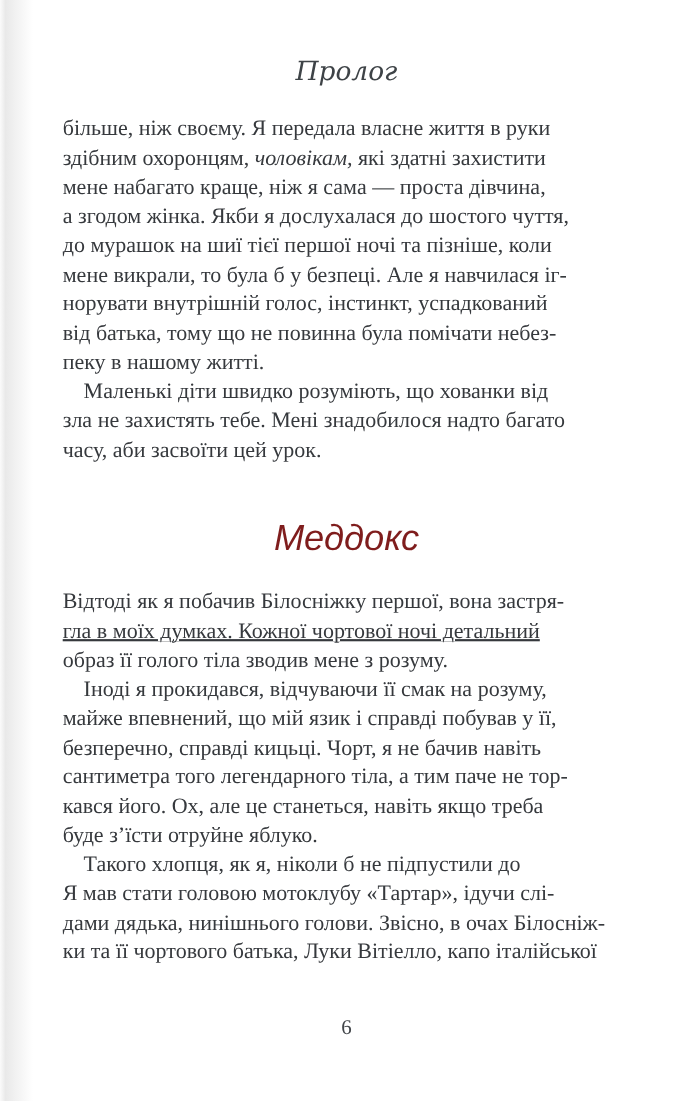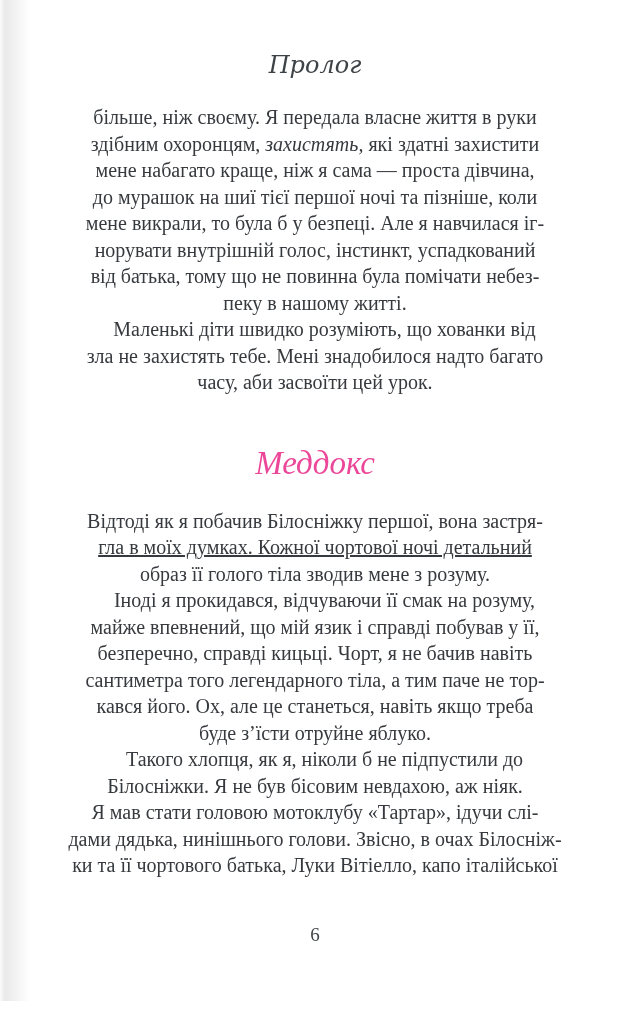--- a/index.html
+++ b/index.html
@@ -44,42 +44,41 @@
   .body-column {
     position: absolute;
     top: 104px;
     left: 57px;
     width: 516px;
   }
   .para {
     margin: 0;
     font-size: 20px;
     line-height: 26.5px;
-    text-align: center;
   }
   .line {
     display: block;
     white-space: nowrap;
     height: 26.5px;
   }
   .line em {
     font-style: italic;
   }
   .line-indent {
     text-indent: 19px;
   }
   .section-heading {
     margin-top: 44px;
     margin-bottom: 22px;
     text-align: center;
-    font-family: Liberation Serif, serif;
+    font-family: Liberation Sans, sans-serif;
     font-style: italic;
     font-size: 33px;
     line-height: 46px;
-    color: #ec4899;
+    color: #7f1d1d;
   }
   .page-number {
     position: absolute;
     top: 922px;
     left: 57px;
     width: 516px;
     text-align: center;
     font-size: 19px;
     line-height: 26px;
     color: #42464a;
@@ -89,22 +88,23 @@
 <body>
 
 <div class="page">
   <div class="edge-shadow"></div>
 
   <div class="running-header">Пролог</div>
 
   <div class="body-column" id="body-column">
       <div class="para">
         <div class="line" style="word-spacing: 0px;">більше, ніж своєму. Я передала власне життя в руки</div>
-        <div class="line" style="word-spacing: 0px;">здібним охоронцям, <em>захистять,</em> які здатні захистити</div>
+        <div class="line" style="word-spacing: 0px;">здібним охоронцям, <em>чоловікам,</em> які здатні захистити</div>
         <div class="line" style="word-spacing: 0px;">мене набагато краще, ніж я сама — проста дівчина,</div>
+        <div class="line" style="word-spacing: 0px;">а згодом жінка. Якби я дослухалася до шостого чуття,</div>
         <div class="line" style="word-spacing: 0px;">до мурашок на шиї тієї першої ночі та пізніше, коли</div>
         <div class="line" style="word-spacing: 0px;">мене викрали, то була б у безпеці. Але я навчилася іг-</div>
         <div class="line" style="word-spacing: 0px;">норувати внутрішній голос, інстинкт, успадкований</div>
         <div class="line" style="word-spacing: 0px;">від батька, тому що не повинна була помічати небез-</div>
         <div class="line line-last">пеку в нашому житті.</div>
       </div>
       <div class="para">
         <div class="line line-indent" style="word-spacing: 0px;">Маленькі діти швидко розуміють, що хованки від</div>
         <div class="line" style="word-spacing: 0px;">зла не захистять тебе. Мені знадобилося надто багато</div>
         <div class="line line-last">часу, аби засвоїти цей урок.</div>
@@ -118,21 +118,20 @@
       <div class="para">
         <div class="line line-indent" style="word-spacing: 0px;">Іноді я прокидався, відчуваючи її смак на розуму,</div>
         <div class="line" style="word-spacing: 0px;">майже впевнений, що мій язик і справді побував у її,</div>
         <div class="line" style="word-spacing: 0px;">безперечно, справді кицьці. Чорт, я не бачив навіть</div>
         <div class="line" style="word-spacing: 0px;">сантиметра того легендарного тіла, а тим паче не тор-</div>
         <div class="line" style="word-spacing: 0px;">кався його. Ох, але це станеться, навіть якщо треба</div>
         <div class="line line-last">буде з’їсти отруйне яблуко.</div>
       </div>
       <div class="para">
         <div class="line line-indent" style="word-spacing: 0px;">Такого хлопця, як я, ніколи б не підпустили до</div>
-        <div class="line" style="word-spacing: 0px;">Білосніжки. Я не був бісовим невдахою, аж ніяк.</div>
         <div class="line" style="word-spacing: 0px;">Я мав стати головою мотоклубу «Тартар», ідучи слі-</div>
         <div class="line" style="word-spacing: 0px;">дами дядька, нинішнього голови. Звісно, в очах Білосніж-</div>
         <div class="line line-last">ки та її чортового батька, Луки Вітіелло, капо італійської</div>
       </div>
     </div>
 
   <div class="page-number">6</div>
 </div>
 
 </body></html>

